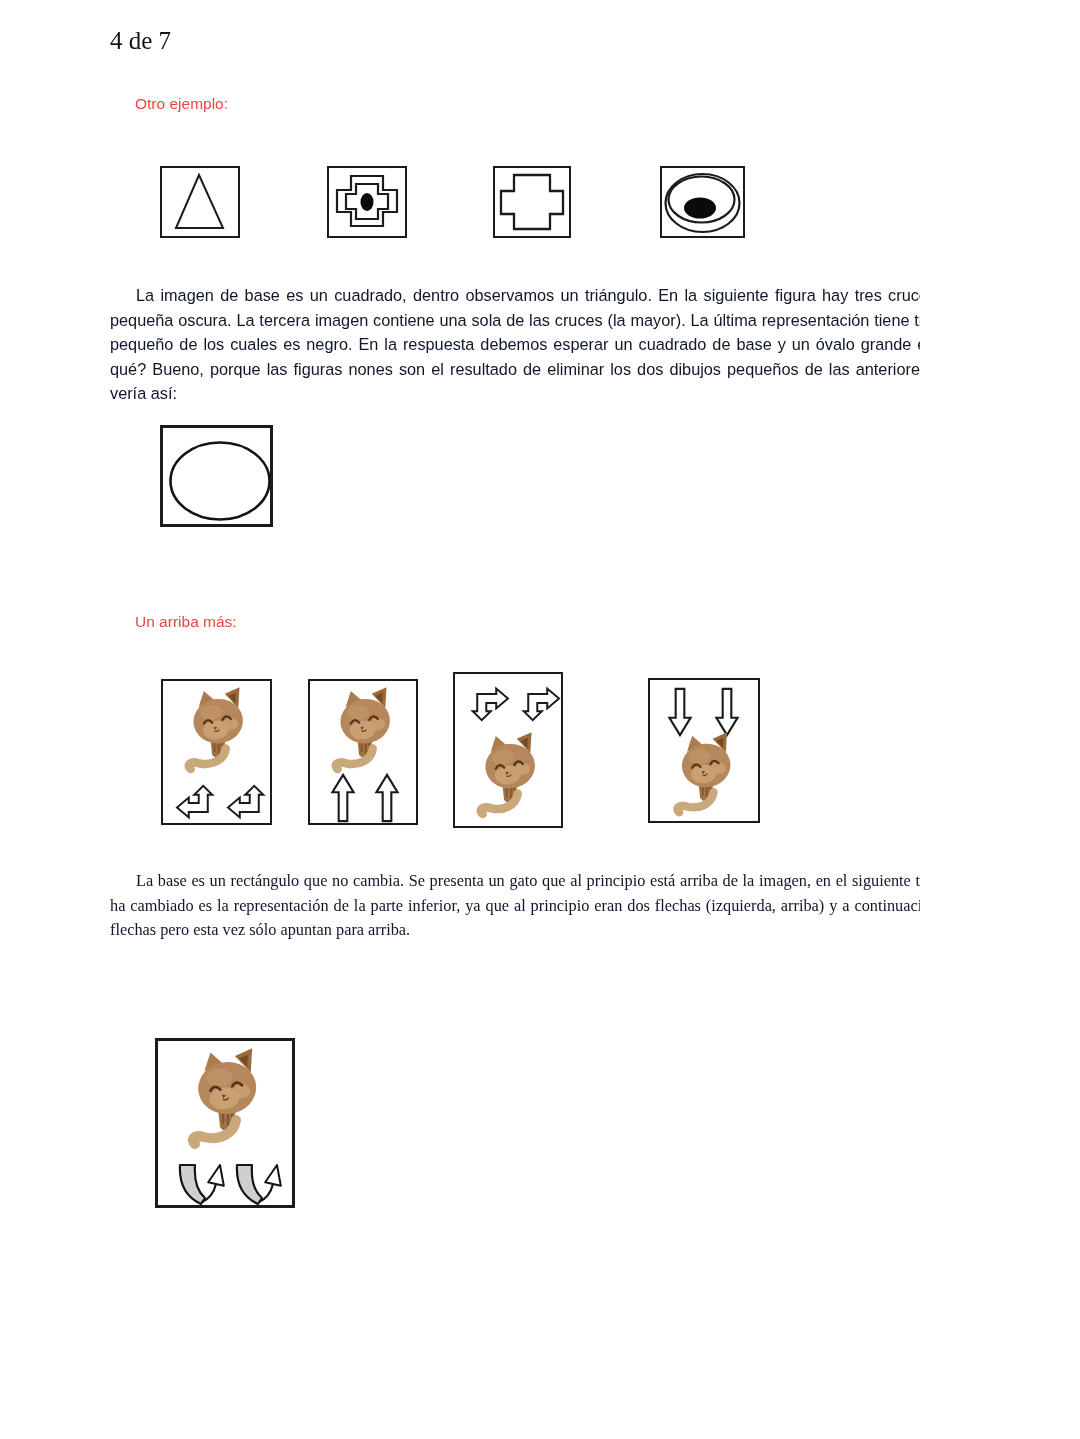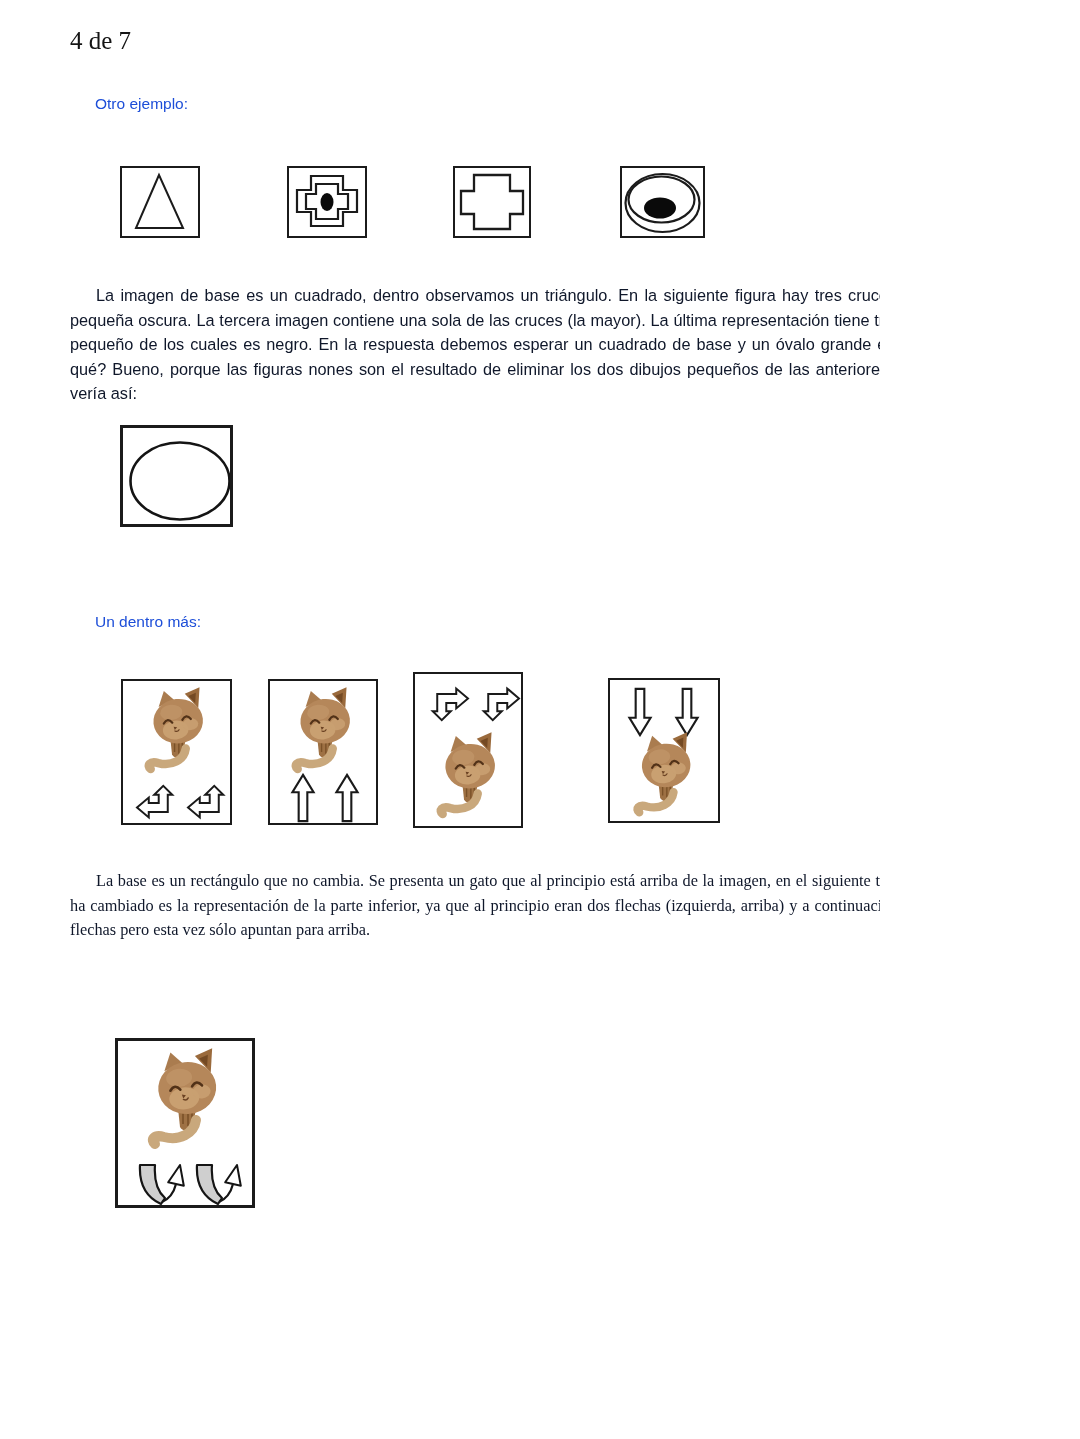--- a/index.html
+++ b/index.html
@@ -1,21 +1,21 @@
 <!DOCTYPE html>
 <html><head>
 <meta charset="utf-8">
 <style>
   html,body{margin:0;padding:0;background:#fff;}
   #page{position:relative;width:880px;height:1439px;background:#ffffff;overflow:hidden;
-        font-family:"Liberation Sans",sans-serif;color:#2b2b2b;}
+        font-family:"Liberation Sans",sans-serif;color:#2b2b2b;margin-left:40px;}
   .abs{position:absolute;}
   #page-number{left:70px;top:27px;font-family:"Liberation Serif","DejaVu Serif",serif;
                font-size:25px;color:#141414;}
-  .section-label{font-size:15.5px;color:#1d4ed8;}
+  .section-label{font-size:15.5px;color:#ef4444;}
   #label-example2{left:95px;top:95px;}
   #label-example3{left:95px;top:613px;}
   .para{width:941px;font-size:16.3px;line-height:24.6px;text-align:justify;color:#0f172a;}
   .para p{margin:0;text-indent:26px;}
   #para-1{left:70px;top:283px;}
   #para-23{left:70px;top:869px;font-family:Liberation Serif, serif;}
   #para-23 p + p{margin-top:5px;}
   .fig-box{position:absolute;background:#fff;border:2px solid #1b1b1b;box-sizing:border-box;}
   .fig-box svg{position:absolute;display:block;}
   #box-oval{border-width:3px;}
@@ -62,21 +62,21 @@
   <div class="abs para" id="para-1">
     <p>La imagen de base es un cuadrado, dentro observamos un triángulo. En la siguiente figura hay tres cruces, siendo la más pequeña oscura. La tercera imagen contiene una sola de las cruces (la mayor). La última representación tiene tres óvalos, el más pequeño de los cuales es negro. En la respuesta debemos esperar un cuadrado de base y un óvalo grande en el centro. ¿Por qué? Bueno, porque las figuras nones son el resultado de eliminar los dos dibujos pequeños de las anteriores, por lo tanto, se vería así:</p>
   </div>
 
   <div class="fig-box" id="box-oval" style="left:120px;top:425px;width:113px;height:102px;">
     <svg viewBox="0 0 107 96" style="left:0;top:0;width:107px;height:96px;">
       <ellipse cx="57" cy="53" rx="49.5" ry="38.5" fill="none" stroke="#141414" stroke-width="2.6"></ellipse>
     </svg>
   </div>
 
-  <div class="abs section-label" id="label-example3">Un dentro más:</div>
+  <div class="abs section-label" id="label-example3">Un arriba más:</div>
 
   <svg width="0" height="0" style="position:absolute" aria-hidden="true">
     <defs>
       <g id="def-cat">
         <path d="M41,60 L59,60 L56,79 C52,84 46,84 43,79 Z" fill="#9e7144"></path>
         <path d="M46,62 v14 M51,63 v15 M55,62 v13" stroke="#7a5128" stroke-width="1.6" fill="none"></path>
         <path d="M59,72 C57,86 42,93 27,89 C17,86 13,92 18,96" fill="none" stroke="#c9a87c" stroke-width="10" stroke-linecap="round"></path>
         <g transform="rotate(-6 50 38)">
           <path d="M29,21 L37,3 L48,15 Z" fill="#aa7c4f"></path>
           <path d="M61,9 L79,3 L75,27 Z" fill="#9a6a3c"></path>

